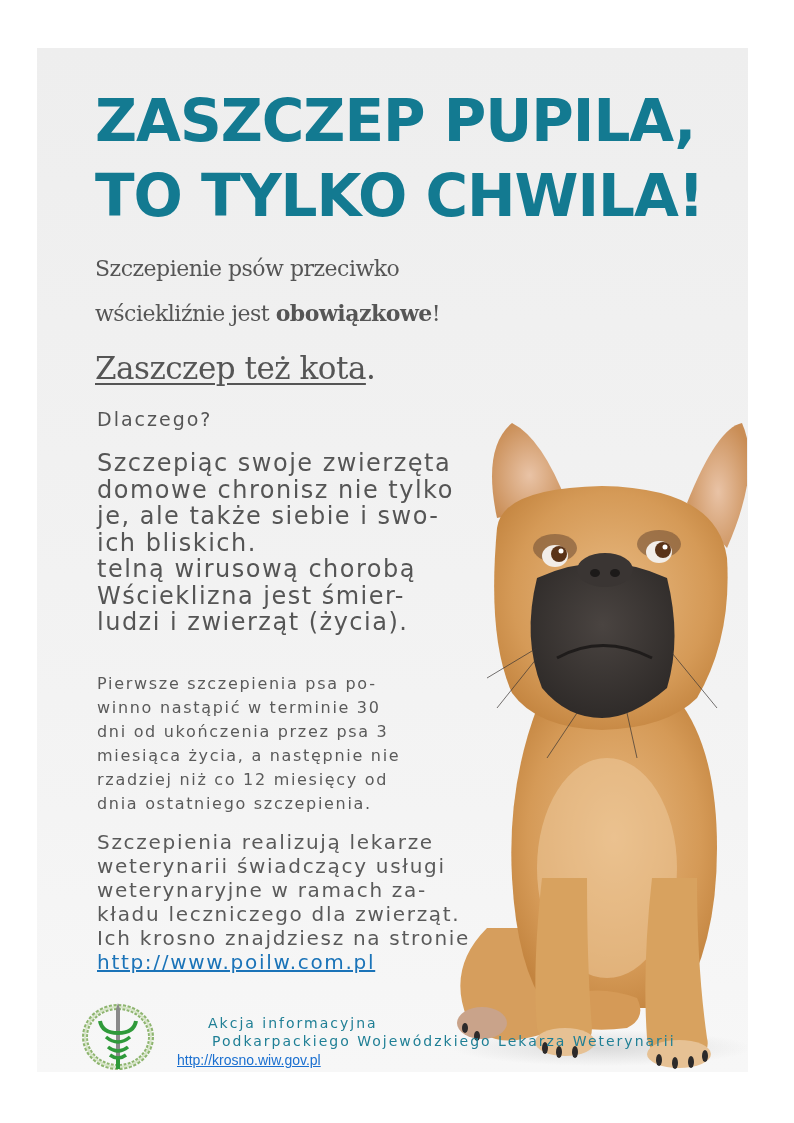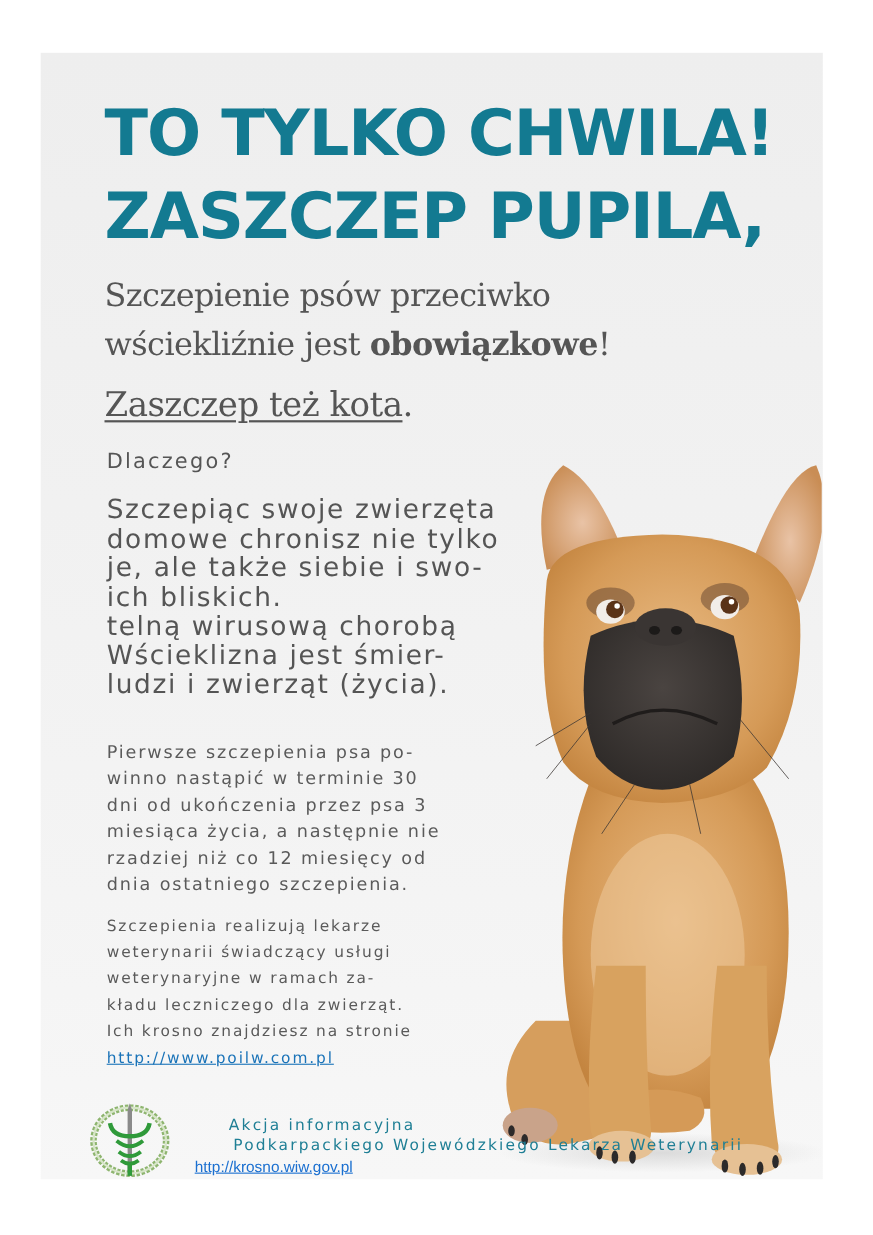--- a/index.html
+++ b/index.html
@@ -10,21 +10,21 @@
     overflow: hidden;
   }
   .title {
     position: absolute; left: 58px; top: 36px; margin: 0;
     font-family: "DejaVu Sans", sans-serif; font-weight: bold;
     font-size: 58px; line-height: 75px; color: #137a91; letter-spacing: -1px;
   }
   .title span { display: block; white-space: nowrap; }
   .subtitle {
     position: absolute; left: 58px; top: 198px; margin: 0;
-    font-family: "DejaVu Serif", serif; font-size: 29px; line-height: 45px; color: #555555;
+    font-family: "DejaVu Serif", serif; font-size: 22px; line-height: 45px; color: #555555;
     letter-spacing: -0.5px;
   }
   .subtitle span { display: block; white-space: nowrap; }
   .subtitle b { font-weight: bold; }
   .cat {
     position: absolute; left: 58px; top: 298px; margin: 0;
     font-family: "DejaVu Serif", serif; font-size: 31px; line-height: 45px; color: #555555;
     letter-spacing: -0.5px; white-space: nowrap;
   }
   .cat u { text-decoration: underline; text-underline-offset: 4px; text-decoration-thickness: 2px; }
@@ -38,21 +38,21 @@
     color: #555555; letter-spacing: 1.5px;
   }
   .para1 span, .para2 span, .para3 span { display: block; white-space: nowrap; }
   .para2 {
     position: absolute; left: 60px; top: 624px;
     font-family: "DejaVu Sans", sans-serif; font-size: 16px; line-height: 24px;
     color: #5a5a5a; letter-spacing: 1.7px;
   }
   .para3 {
     position: absolute; left: 60px; top: 782px;
-    font-family: "DejaVu Sans", sans-serif; font-size: 14px; line-height: 24px;
+    font-family: "DejaVu Sans", sans-serif; font-size: 20px; line-height: 24px;
     color: #5a5a5a; letter-spacing: 1.7px;
   }
   .para3 a { color: #1a73b8; text-decoration: underline; }
   .dog { position: absolute; left: 390px; top: 360px; width: 320px; height: 664px; }
   .footer-logo { position: absolute; left: 43px; top: 955px; width: 76px; height: 68px; }
   .footer-text {
     position: absolute; left: 136px; top: 966px;
     font-family: "DejaVu Sans", sans-serif; color: #1f7f95; font-size: 14px; letter-spacing: 2px;
   }
   .footer-text span { display: block; white-space: nowrap; line-height: 18px; margin-left: 35px; }
@@ -61,22 +61,22 @@
     display: block; padding-left: 4px; margin-top: 2px; color: #1a6fd0; text-decoration: underline;
     font-family: "Liberation Sans", sans-serif; font-size: 14px; letter-spacing: 0;
   }
 </style>
 </head>
 <body>
 
 <div class="panel">
 
   <h1 class="title">
+    <span>ZASZCZEP PUPILA,</span>
     <span>TO TYLKO CHWILA!</span>
-    <span>ZASZCZEP PUPILA,</span>
   </h1>
 
   <p class="subtitle">
     <span>Szczepienie psów przeciwko</span>
     <span><span style="display:inline">wściekliźnie jest </span><b>obowiązkowe</b><span style="display:inline">!</span></span>
   </p>
 
   <p class="cat"><u>Zaszczep też kota</u><span>.</span></p>
 
   <div class="why">Dlaczego?</div>

